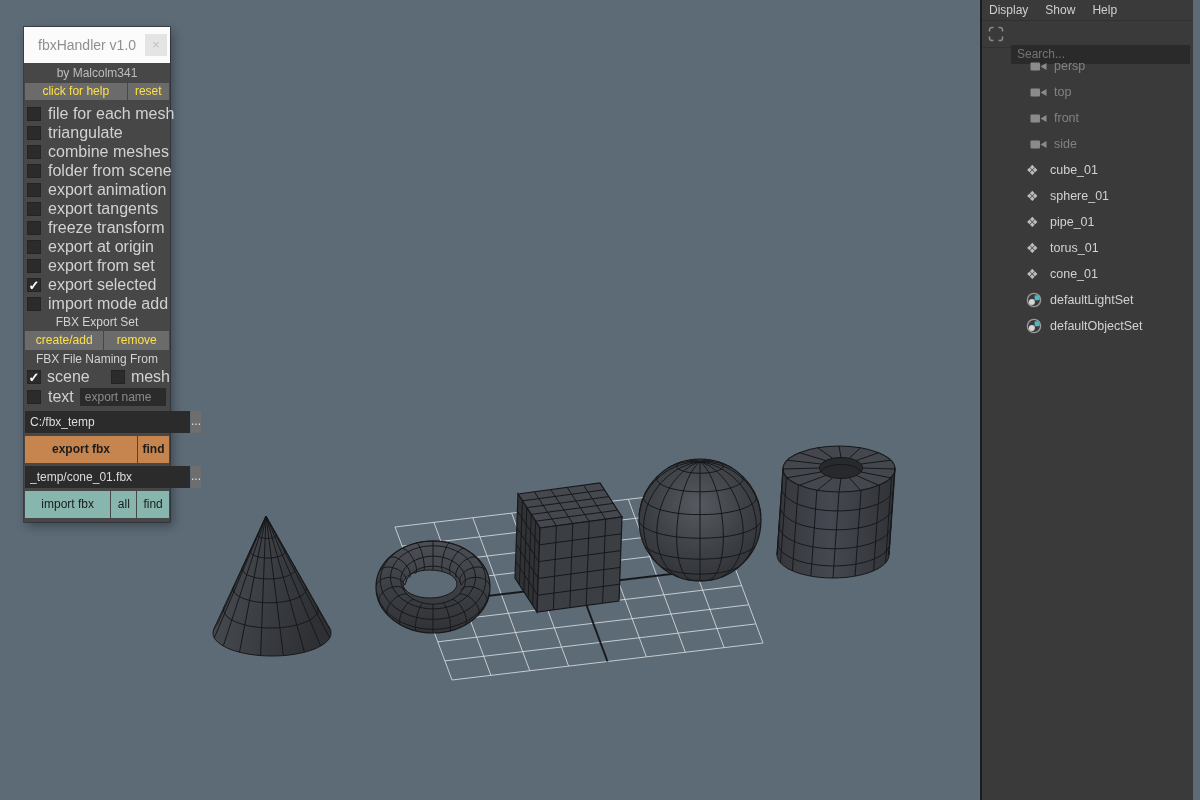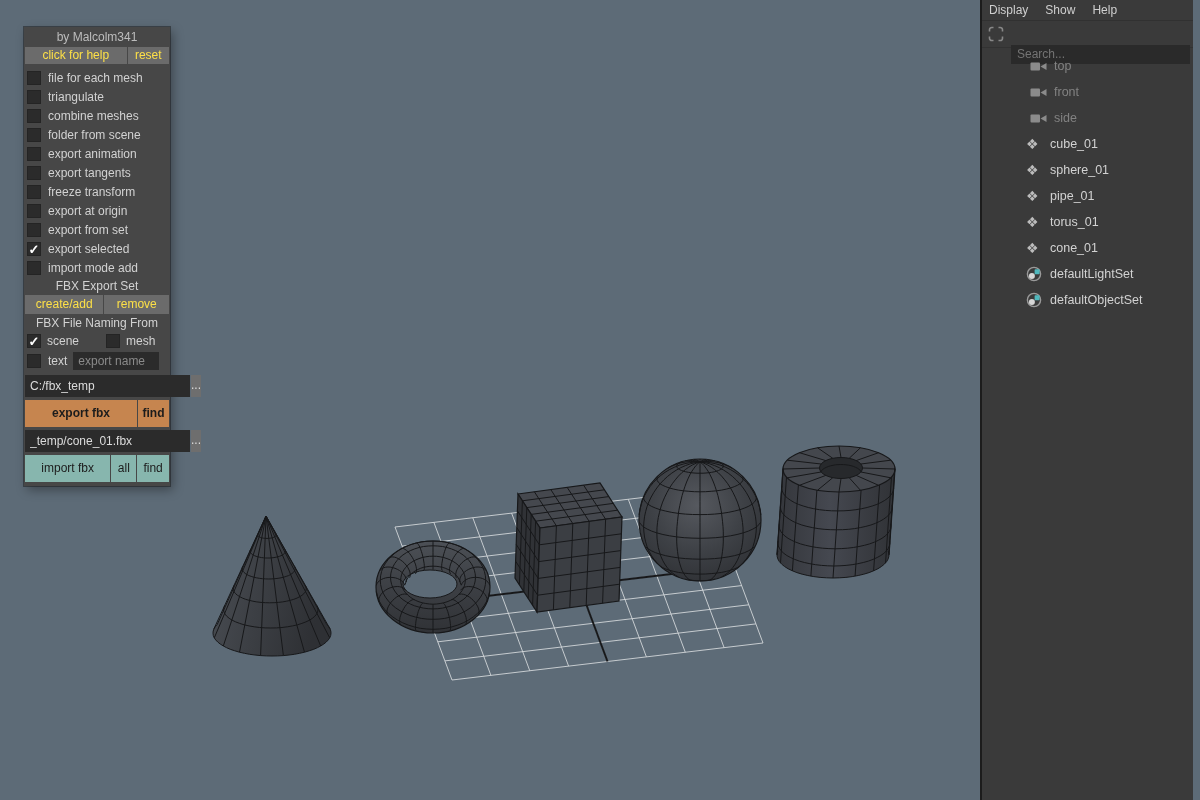--- a/index.html
+++ b/index.html
@@ -21,21 +21,21 @@
   .btnrow { display:flex; margin:0 1px; }
   .gbtn { background:#6b6b6b; color:#fde047; font-size:12px; text-align:center; height:17px;
           line-height:17px; margin-right:1px; }
   .gbtn:last-child { margin-right:0; }
   .w-help{ flex:103; } .w-reset{ flex:42; }
   .w-create{ flex:79; } .w-remove{ flex:65; }
   .checks { margin-top:4px; }
   .crow { display:flex; align-items:center; height:19px; padding-left:3px; }
   .cb { width:14px; height:14px; background:#2b2b2b; border:1px solid #242424; color:#ffffff;
         font-size:13px; line-height:13px; text-align:center; font-weight:bold; flex:none; }
-  .clab { margin-left:7px; font-size:12px; color:#d2d2d2; white-space:nowrap; }
+  .clab { margin-left:7px; font-size:16px; color:#d2d2d2; white-space:nowrap; }
   .seclab { height:17px; line-height:17px; text-align:center; font-size:12px; color:#d2d2d2; margin-top:1px; }
   .namerow { display:flex; align-items:center; height:18px; padding-left:3px; }
   .namerow .clab { margin-left:6px; }
   .sp28 { width:27px; }
   .textrow { display:flex; align-items:center; height:22px; padding-left:3px; }
   .tfield { background:#2b2b2b; border:none; color:#dcdcdc; font-size:12px;
             font-family:"Liberation Sans",sans-serif; padding:0 5px; }
   .tfield::placeholder { color:#8a8a8a; }
   .namefield { width:86px; height:18px; margin-left:6px; }
   .prow { display:flex; margin:3px 1px 0 1px; }
@@ -259,20 +259,24 @@
       <path d="M780.6,504.8L780.4,507.3L780.8,509.9L782.0,512.4L783.8,514.8L786.3,517.1L789.4,519.3L793.0,521.4L797.2,523.3L801.8,525.0L806.9,526.4L812.4,527.6L818.1,528.6L824.1,529.3L830.2,529.7L836.4,529.8L842.5,529.7L848.7,529.3L854.6,528.6L860.3,527.6L865.8,526.4L870.9,525.0L875.5,523.3L879.7,521.4L883.4,519.3L886.4,517.1L888.9,514.8L890.7,512.4L891.9,509.9L892.3,507.3L892.1,504.8" fill="none" stroke="#17181a" stroke-width="1"></path>
       <path d="M779.3,523.7L779.1,526.3L779.5,528.8L780.7,531.3L782.5,533.7L785.0,536.1L788.0,538.3L791.7,540.3L795.9,542.2L800.5,543.9L805.6,545.3L811.1,546.5L816.8,547.5L822.7,548.2L828.9,548.6L835.0,548.8L841.2,548.6L847.3,548.2L853.3,547.5L859.0,546.5L864.5,545.3L869.6,543.9L874.2,542.2L878.4,540.3L882.0,538.3L885.1,536.1L887.6,533.7L889.4,531.3L890.6,528.8L891.0,526.3L890.8,523.7" fill="none" stroke="#17181a" stroke-width="1"></path>
       <path d="M778.1,540.9L777.9,543.5L778.3,546.0L779.5,548.5L781.3,550.9L783.8,553.3L786.8,555.5L790.5,557.5L794.7,559.4L799.3,561.1L804.4,562.5L809.9,563.7L815.6,564.7L821.5,565.4L827.7,565.8L833.8,566.0L840.0,565.8L846.1,565.4L852.1,564.7L857.8,563.7L863.3,562.5L868.4,561.1L873.0,559.4L877.2,557.5L880.8,555.5L883.9,553.3L886.4,550.9L888.2,548.5L889.4,546.0L889.8,543.5L889.6,540.9" fill="none" stroke="#17181a" stroke-width="1"></path>
       <path d="M777.9,550.9L777.1,553.6L777.1,556.2L777.8,558.9L779.3,561.5L781.5,564.0L784.4,566.4L788.0,568.7L792.2,570.7L796.9,572.6L802.2,574.2L807.8,575.5L813.8,576.6L820.1,577.4L826.5,577.8L833.0,578.0L839.5,577.8L845.9,577.4L852.2,576.6L858.2,575.5L863.8,574.2L869.1,572.6L873.8,570.7L878.0,568.7L881.6,566.4L884.5,564.0L886.7,561.5L888.2,558.9L888.9,556.2L888.9,553.6L888.1,550.9" fill="none" stroke="#17181a" stroke-width="1"></path>
       <path d="M783.0,469.0L777.0,555.0" fill="none" stroke="#17181a" stroke-width="1.2"></path>
       <path d="M895.0,469.0L889.0,555.0" fill="none" stroke="#17181a" stroke-width="1.2"></path>
     </g>
   </svg>
 
 <div class="fbx-panel">
+  <div class="titlebar">
+    <span class="title">fbxHandler v1.0</span>
+    <span class="close-btn">×</span>
+  </div>
   <div class="byline">by Malcolm341</div>
   <div class="btnrow">
     <div class="gbtn w-help">click for help</div>
     <div class="gbtn w-reset">reset</div>
   </div>
   <div class="checks">
     <div class="crow">
         <span class="cb"></span>
         <span class="clab">file for each mesh</span>
       </div>
@@ -367,20 +371,29 @@
     <input class="search-input" placeholder="Search..." style="">
   </div>
   <div class="olist">
     <div class="orow cam">
       <span class="oicon">
           <svg width="17" height="11" viewBox="0 0 17 11">
             <rect x="0.5" y="1.5" width="9.5" height="8" rx="1" fill="#8b8b8b"></rect>
             <polygon points="10.5,5.5 16.5,2 16.5,9" fill="#8b8b8b"></polygon>
           </svg>
         </span>
+      <span class="olabel">persp</span>
+    </div>
+    <div class="orow cam">
+      <span class="oicon">
+          <svg width="17" height="11" viewBox="0 0 17 11">
+            <rect x="0.5" y="1.5" width="9.5" height="8" rx="1" fill="#8b8b8b"></rect>
+            <polygon points="10.5,5.5 16.5,2 16.5,9" fill="#8b8b8b"></polygon>
+          </svg>
+        </span>
       <span class="olabel">top</span>
     </div>
     <div class="orow cam">
       <span class="oicon">
           <svg width="17" height="11" viewBox="0 0 17 11">
             <rect x="0.5" y="1.5" width="9.5" height="8" rx="1" fill="#8b8b8b"></rect>
             <polygon points="10.5,5.5 16.5,2 16.5,9" fill="#8b8b8b"></polygon>
           </svg>
         </span>
       <span class="olabel">front</span>

